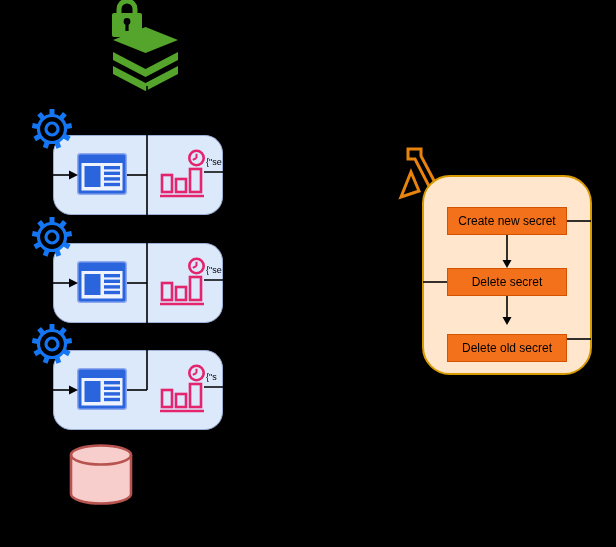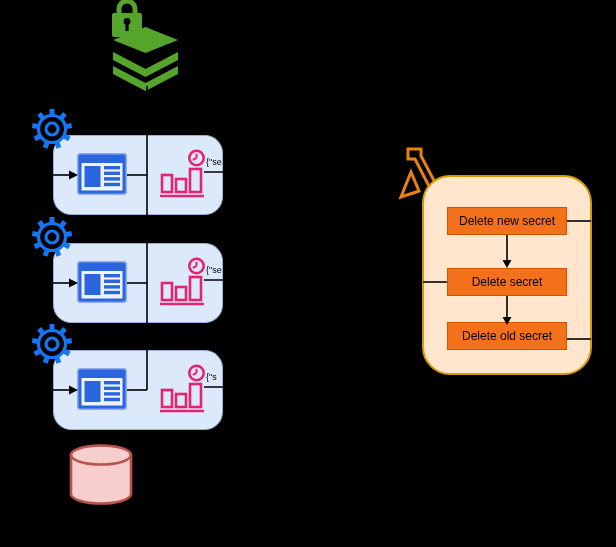--- a/index.html
+++ b/index.html
@@ -29,21 +29,21 @@
   #rotation-panel{
     position:absolute;left:422px;top:175px;width:170px;height:200px;
     background:#ffe6cc;border:2px solid #d79b00;border-radius:28px;
     box-sizing:border-box;
   }
   .step{
     position:absolute;left:447px;width:120px;height:28px;
     background:#f4711c;border:1px solid #d35400;box-sizing:border-box;
     color:#000;font-size:12px;text-align:center;line-height:26px;
   }
-  .step1{top:207px}.step2{top:268px}.step3{top:322px}
+  .step1{top:207px}.step2{top:268px}.step3{top:334px}
   #connector-overlay{position:absolute;left:0;top:0;z-index:5;}
   #layers-icon{position:absolute;left:100px;top:0px;}
   #lambda-icon{position:absolute;left:396px;top:145px;}
   #db-cylinder{position:absolute;left:68px;top:443px;}
 </style>
 </head>
 <body>
 
 <div id="canvas">
 
@@ -171,21 +171,21 @@
     <path d="M3,12 a30,9.5 0 0 1 60,0 v39 a30,9.5 0 0 1 -60,0 z" fill="#f8cecc" stroke="#b85450" stroke-width="2.6"></path>
     <path d="M3,12 a30,9.5 0 0 0 60,0" fill="none" stroke="#b85450" stroke-width="2.6"></path>
   </svg>
 
   <svg id="lambda-icon" width="54" height="58" viewBox="0 0 54 58">
     <path d="M12,4 L25,4 L25,11 L43,45 L47,47 L42,56 L32,52 L35,45 L19,14 L12,14 Z" fill="none" stroke="#e8830d" stroke-width="3"></path>
     <path d="M15,27 L23,46 L5,52 Z" fill="none" stroke="#e8830d" stroke-width="3"></path>
   </svg>
 
   <div id="rotation-panel"></div>
-  <div class="step step1">Delete new secret</div>
+  <div class="step step1">Create new secret</div>
   <div class="step step2">Delete secret</div>
   <div class="step step3">Delete old secret</div>
 
   <svg id="connector-overlay" width="616" height="547" viewBox="0 0 616 547">
     <g stroke="#000000" stroke-width="1.6" fill="#000000">
 
       <line x1="147" y1="86" x2="147" y2="390"></line>
 
       <line x1="38" y1="175" x2="70" y2="175"></line>
       <polygon points="69,170.5 78,175 69,179.5" stroke="none"></polygon>

